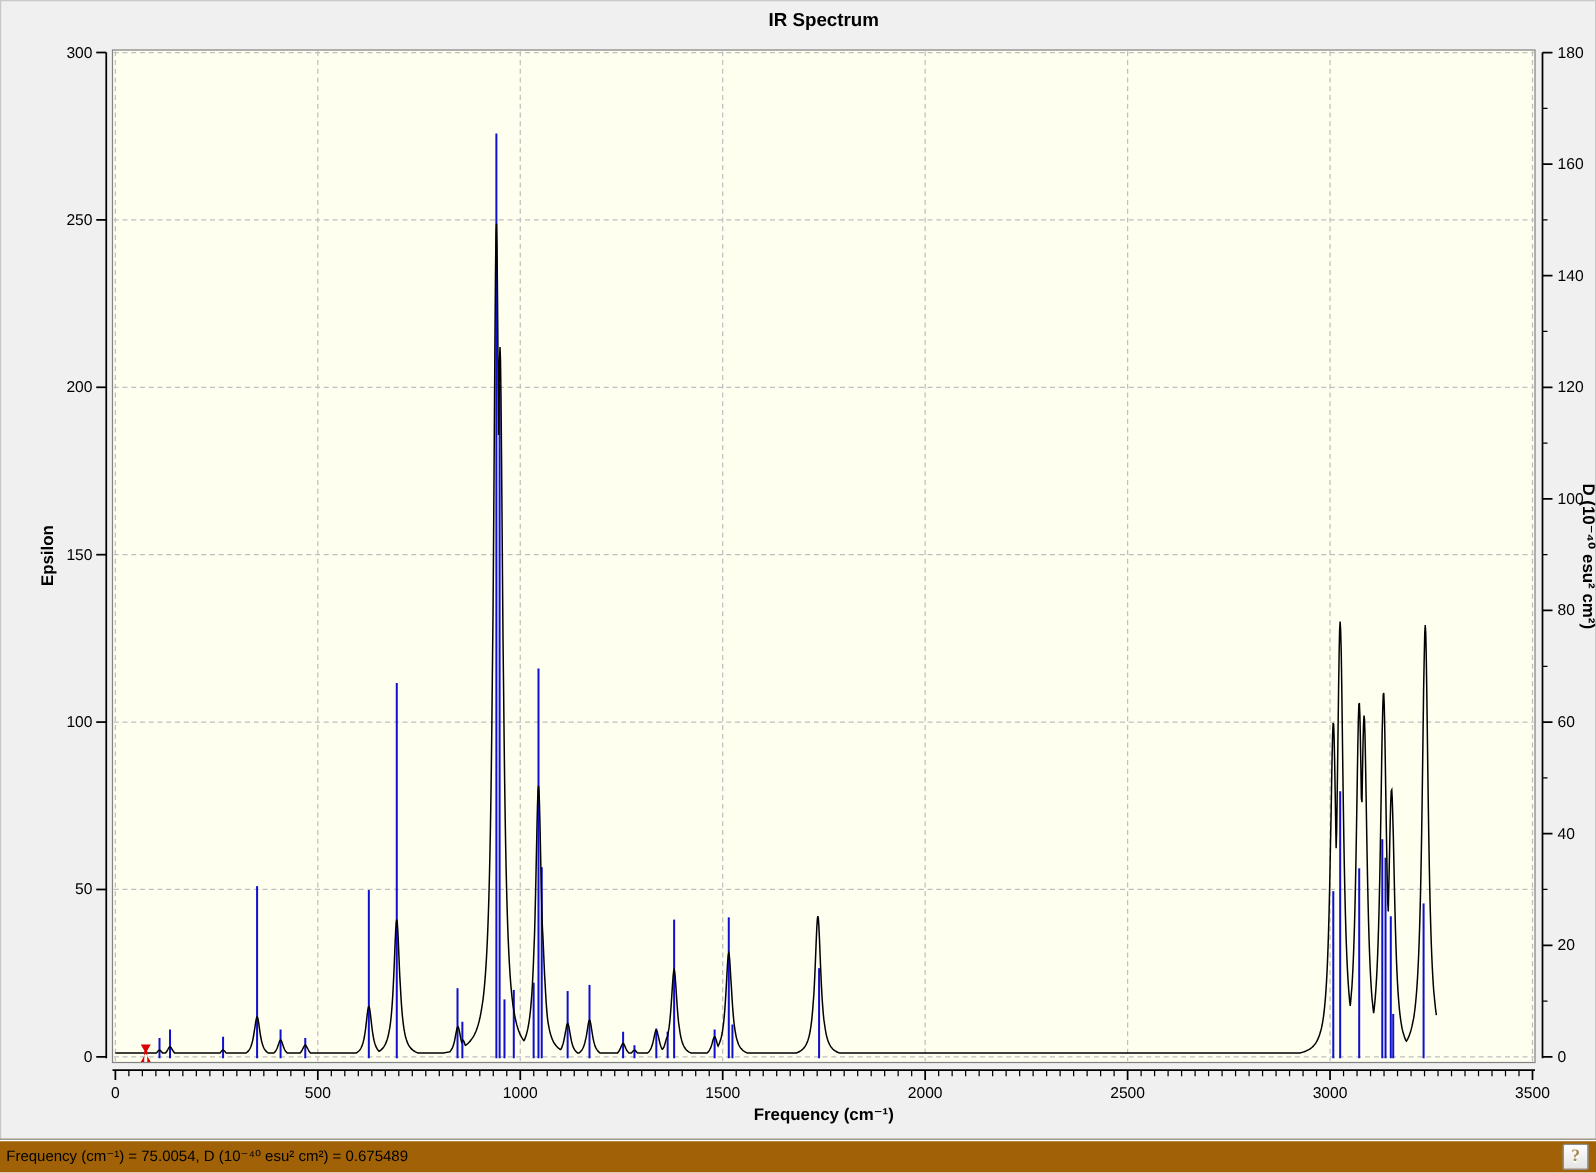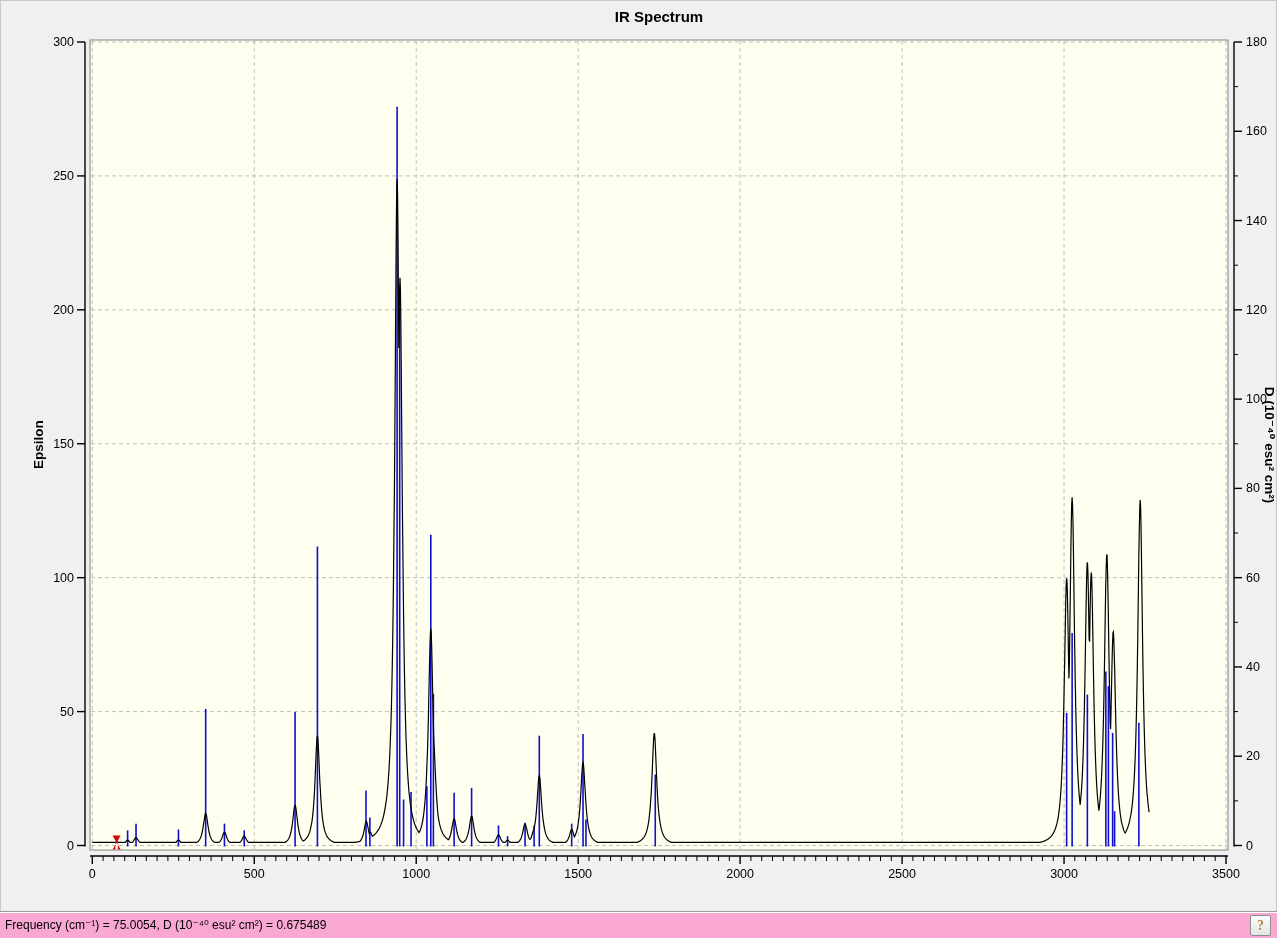--- a/index.html
+++ b/index.html
@@ -26,21 +26,21 @@
     transform:rotate(-90deg);transform-origin:center;
     font-size:13.5px;font-weight:bold;color:#000;
   }
   .axis-title-right{
     position:absolute;left:1046px;top:437px;width:400px;text-align:center;
     transform:rotate(90deg);transform-origin:center;
     font-size:13.5px;font-weight:bold;color:#000;
   }
   .status-bar{
     position:absolute;left:0;top:911px;width:1277px;height:27px;
-    background:#f9a8d4;
+    background:#a16207;
     border-top:1px solid #9b9b9b;
     box-shadow:inset 0 1px 0 #ffffff;
     box-sizing:border-box;
   }
   .status-text{
     position:absolute;left:5px;top:6px;
     font-size:12px;color:#000;white-space:nowrap;
   }
   .help-btn{
     position:absolute;right:6px;top:3px;width:21px;height:21px;
@@ -268,20 +268,21 @@
         <text x="1222" y="760.2222222222222" text-anchor="start" font-size="12.5" font-family="&quot;Liberation Sans&quot;,&quot;DejaVu Sans&quot;,sans-serif" fill="#000">20</text>
         <text x="1222" y="670.9444444444445" text-anchor="start" font-size="12.5" font-family="&quot;Liberation Sans&quot;,&quot;DejaVu Sans&quot;,sans-serif" fill="#000">40</text>
         <text x="1222" y="581.6666666666667" text-anchor="start" font-size="12.5" font-family="&quot;Liberation Sans&quot;,&quot;DejaVu Sans&quot;,sans-serif" fill="#000">60</text>
         <text x="1222" y="492.3888888888889" text-anchor="start" font-size="12.5" font-family="&quot;Liberation Sans&quot;,&quot;DejaVu Sans&quot;,sans-serif" fill="#000">80</text>
         <text x="1222" y="403.1111111111111" text-anchor="start" font-size="12.5" font-family="&quot;Liberation Sans&quot;,&quot;DejaVu Sans&quot;,sans-serif" fill="#000">100</text>
         <text x="1222" y="313.83333333333337" text-anchor="start" font-size="12.5" font-family="&quot;Liberation Sans&quot;,&quot;DejaVu Sans&quot;,sans-serif" fill="#000">120</text>
         <text x="1222" y="224.55555555555554" text-anchor="start" font-size="12.5" font-family="&quot;Liberation Sans&quot;,&quot;DejaVu Sans&quot;,sans-serif" fill="#000">140</text>
         <text x="1222" y="135.27777777777783" text-anchor="start" font-size="12.5" font-family="&quot;Liberation Sans&quot;,&quot;DejaVu Sans&quot;,sans-serif" fill="#000">160</text>
         <text x="1222" y="46" text-anchor="start" font-size="12.5" font-family="&quot;Liberation Sans&quot;,&quot;DejaVu Sans&quot;,sans-serif" fill="#000">180</text>
       </svg>
+    <div class="axis-title-x">Frequency (cm⁻¹)</div>
     <div class="axis-title-left">Epsilon</div>
     <div class="axis-title-right">D (10⁻⁴⁰ esu² cm²)</div>
   </div>
   <div class="status-bar">
     <span class="status-text">Frequency (cm⁻¹) = 75.0054, D (10⁻⁴⁰ esu² cm²) = 0.675489</span>
     <button class="help-btn"><span>?</span></button>
   </div>
 </div>
 
 </body></html>

